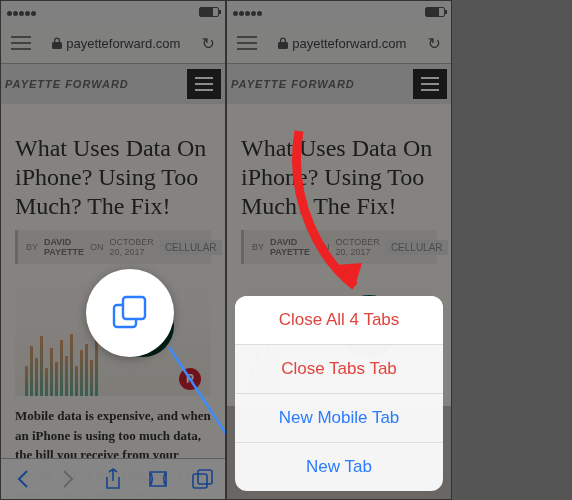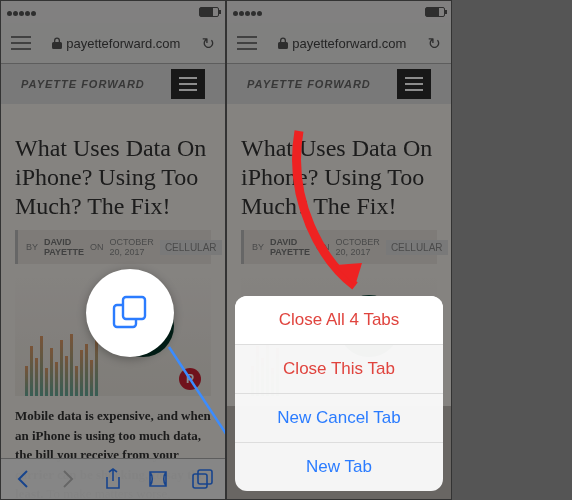--- a/index.html
+++ b/index.html
@@ -13,21 +13,21 @@
   .bat{width:18px;height:8px;border:1px solid #555;border-radius:2px;position:relative;}
   .bat::after{content:"";position:absolute;right:-3px;top:2px;width:2px;height:4px;background:#555;}
   .bat i{display:block;height:100%;width:70%;background:#555;}
   
   .nav{height:40px;background:rgba(235,235,235,0.95);display:flex;align-items:center;justify-content:space-between;padding:0 10px;border-bottom:1px solid #aaa;}
   .nav .addr{flex:1;text-align:center;font-size:13px;color:#444;display:flex;align-items:center;justify-content:center;gap:4px;}
   .hamb{width:20px;height:14px;display:flex;flex-direction:column;justify-content:space-between;}
   .hamb span{height:2px;background:#777;display:block;}
   .reload{font-size:16px;color:#555;}
   
-  .banner{height:40px;background:#dcdcdc;display:flex;align-items:center;justify-content:space-between;padding:0 20px;font-size:11px;letter-spacing:1px;color:#666;font-style:italic;font-weight:bold;}
+  .banner{height:40px;background:#dcdcdc;display:flex;align-items:center;justify-content:space-between;padding:0 4px;font-size:11px;letter-spacing:1px;color:#666;font-style:italic;font-weight:bold;}
   .banner .menu{width:34px;height:30px;background:#2d2d2d;display:flex;flex-direction:column;justify-content:center;align-items:center;gap:4px;}
   .banner .menu span{width:18px;height:2px;background:#fff;}
   
   .content{padding:10px 14px;background:#f2eee9;}
   .title{font-family:Georgia,serif;font-size:24px;color:#333;margin:20px 0 10px;line-height:1.2;}
   .byline{background:#e5e1db;border-left:3px solid #bbb;padding:7px 8px;font-size:9px;color:#888;display:flex;gap:6px;align-items:center;}
   .byline b{color:#777;}
   .cat{margin-left:auto;background:#ddd;padding:2px 5px;font-size:10px;color:#888;}
   .hero{margin-top:12px;height:120px;background:linear-gradient(#f2eee9,#e8e3dc);position:relative;display:flex;align-items:center;justify-content:center;overflow:hidden;}
   .globe{width:62px;height:62px;border-radius:50%;background:radial-gradient(circle at 35% 35%,#0a4d44,#032);position:relative;margin-left:60px;margin-top:-20px;}
@@ -227,22 +227,22 @@
         </div>
         <div class="globe"></div>
       </div>
     </div>
 
     <div class="dim"></div>
 
     <div class="sheet">
       <div class="sheet-group">
         <div class="sheet-row red first">Close All 4 Tabs</div>
-        <div class="sheet-row red">Close This Tab</div>
-        <div class="sheet-row blue">New Cancel Tab</div>
+        <div class="sheet-row red">Close Tabs Tab</div>
+        <div class="sheet-row blue">New Mobile Tab</div>
         <div class="sheet-row blue">New Tab</div>
       </div>
     </div>
 
     <svg class="red-arrow" style="left:0;top:0;width:286px;height:500px" viewBox="0 0 286 500">
       <path d="M72 130 C 60 200, 95 260, 128 285" fill="none" stroke="#e22" stroke-width="9"></path>
       <polygon points="128,285 108,264 135,262" fill="#e22"></polygon>
     </svg>
   </div>
 

